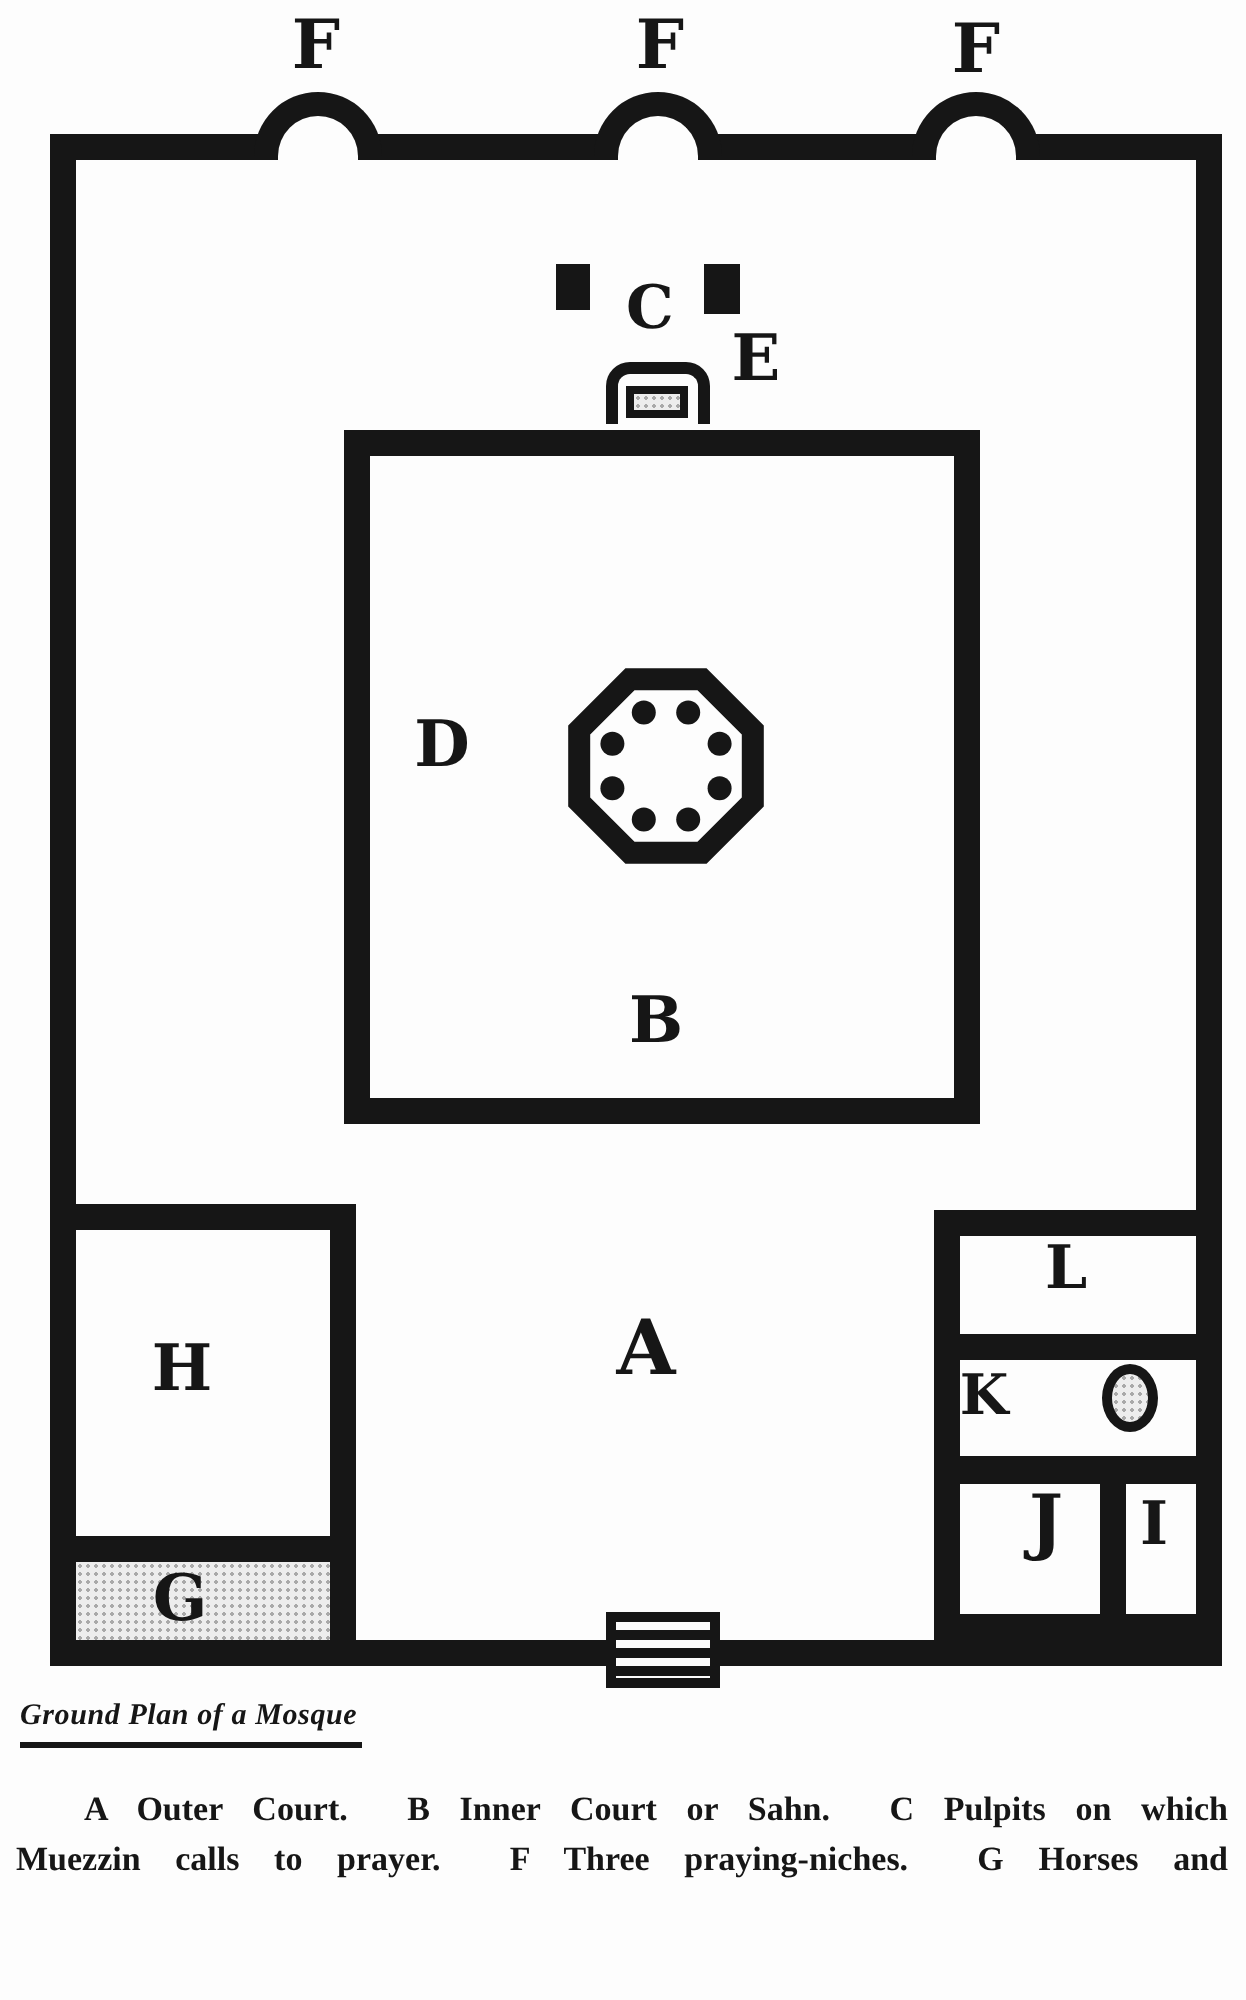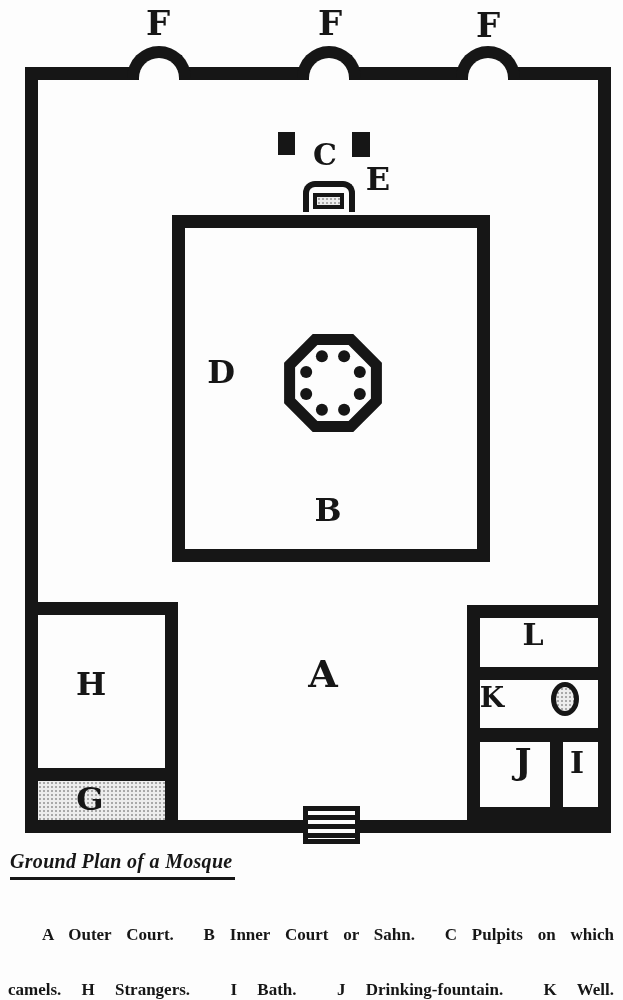--- a/index.html
+++ b/index.html
@@ -45,30 +45,30 @@
     border:4px solid #161616;
   }
   .pulpit{position:absolute;background:#161616;}
   .well{
     position:absolute;left:551px;top:682px;width:28px;height:34px;box-sizing:border-box;
     border:5px solid #161616;border-radius:50%;
   }
   .caption{
     position:absolute;left:10px;top:850px;
     font-family:"Liberation Serif", serif;font-style:italic;font-weight:bold;
-    font-size:20px;letter-spacing:0.3px;
+    font-size:15px;letter-spacing:0.3px;
     border-bottom:3px solid #161616;padding:0 2px 4px 0;
   }
   .legend{
     position:absolute;left:8px;top:893px;width:606px;
     font-family:"Liberation Serif", serif;font-weight:bold;font-size:17px;
     line-height:24.6px;
   }
   .legend .line{
-    text-align:justify;text-align-last:justify;white-space:pre-wrap;overflow:hidden;margin-top:30px;
+    text-align:justify;text-align-last:justify;white-space:pre-wrap;overflow:hidden;
   }
   .legend .line.first{padding-left:34px;}
 </style>
 </head>
 <body>
 
 <div class="abs" style="left:0;top:0;width:623px;height:845px;">
 
   <div class="room" style="left:25px;top:67px;width:586px;height:766px;"></div>
 
@@ -128,14 +128,14 @@
   <div class="lbl" style="left:523px;top:743px;font-size:36px;">J</div>
   <div class="lbl" style="left:577px;top:748px;font-size:30px;">I</div>
 
   <div class="gate"></div>
 </div>
 
 <div class="caption">Ground Plan of a Mosque</div>
 
 <div class="legend">
   <div class="line first">A Outer Court.  B Inner Court or Sahn.  C Pulpits on which</div>
-  <div class="line">camels. H Strangers.  I Bath.  J Drinking-fountain.  K Well.</div>
+  <div class="line">Muezzin calls to prayer.  F Three praying-niches.  G Horses and</div>
 </div>
 
 </body></html>

